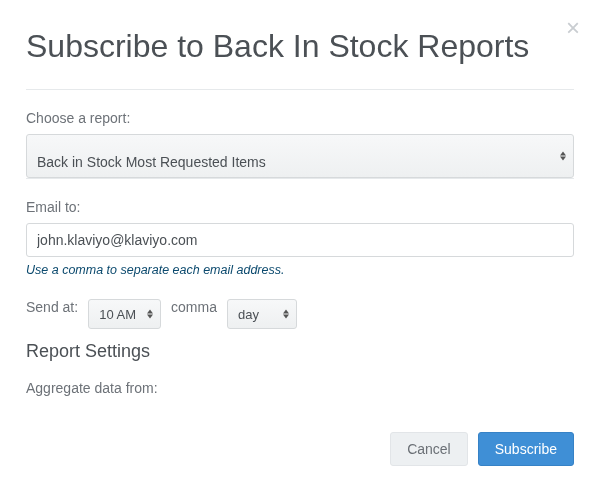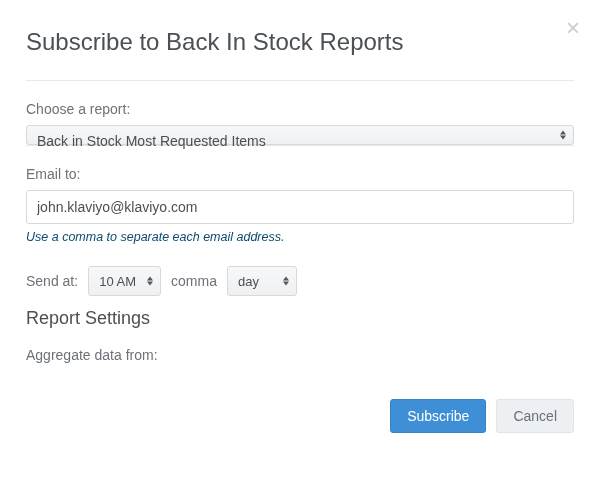--- a/index.html
+++ b/index.html
@@ -23,21 +23,21 @@
     top: 16px;
     right: 20px;
     font-size: 24px;
     line-height: 1;
     color: #c9cdd1;
     cursor: pointer;
     font-weight: 300;
     user-select: none;
   }
   h1.title {
-    font-size: 24px;
+    font-size: 32px;
     font-weight: 400;
     color: #4b5055;
     margin-bottom: 24px;
   }
   .hr {
     border: none;
     border-top: 1px solid #e6e9eb;
     margin: 0 0 20px 0;
   }
   .label {
@@ -49,21 +49,21 @@
   .select-wrap {
     position: relative;
     display: inline-block;
   }
   .select-wrap.full {
     display: block;
     width: 100%;
   }
   .select {
     width: 100%;
-    height: 20px;
+    height: 44px;
     border: 1px solid #d6d9db;
     border-radius: 3px;
     background: linear-gradient(#f7f8f9, #eef0f1);
     padding: 12px 28px 0 10px;
     font-size: 14px;
     color: #4b5055;
     cursor: pointer;
     display: flex;
     align-items: center;
   }
@@ -107,21 +107,20 @@
     background: #fff;
   }
   .hint {
     font-size: 12.5px;
     font-style: italic;
     color: #0c4a6e;
     margin-top: 6px;
   }
   .inline-row {
     display: flex;
-    align-items: center;
     gap: 10px;
     font-size: 14px;
     color: #6d7278;
     margin-top: 22px;
   }
   .inline-row .select-wrap {
     display: inline-block;
   }
   .inline-row .select {
     min-width: 70px;
@@ -225,17 +224,17 @@
     </div>
   </div>
 
   <h2 class="subhead">Report Settings</h2>
 
   <div class="agg-row">
     <span>Aggregate data from:</span>
   </div>
 
   <div class="footer">
+    <button class="btn btn-cancel">Cancel</button>
     <button class="btn btn-primary">Subscribe</button>
-    <button class="btn btn-cancel">Cancel</button>
   </div>
 
 </div>
 
 </body></html>

